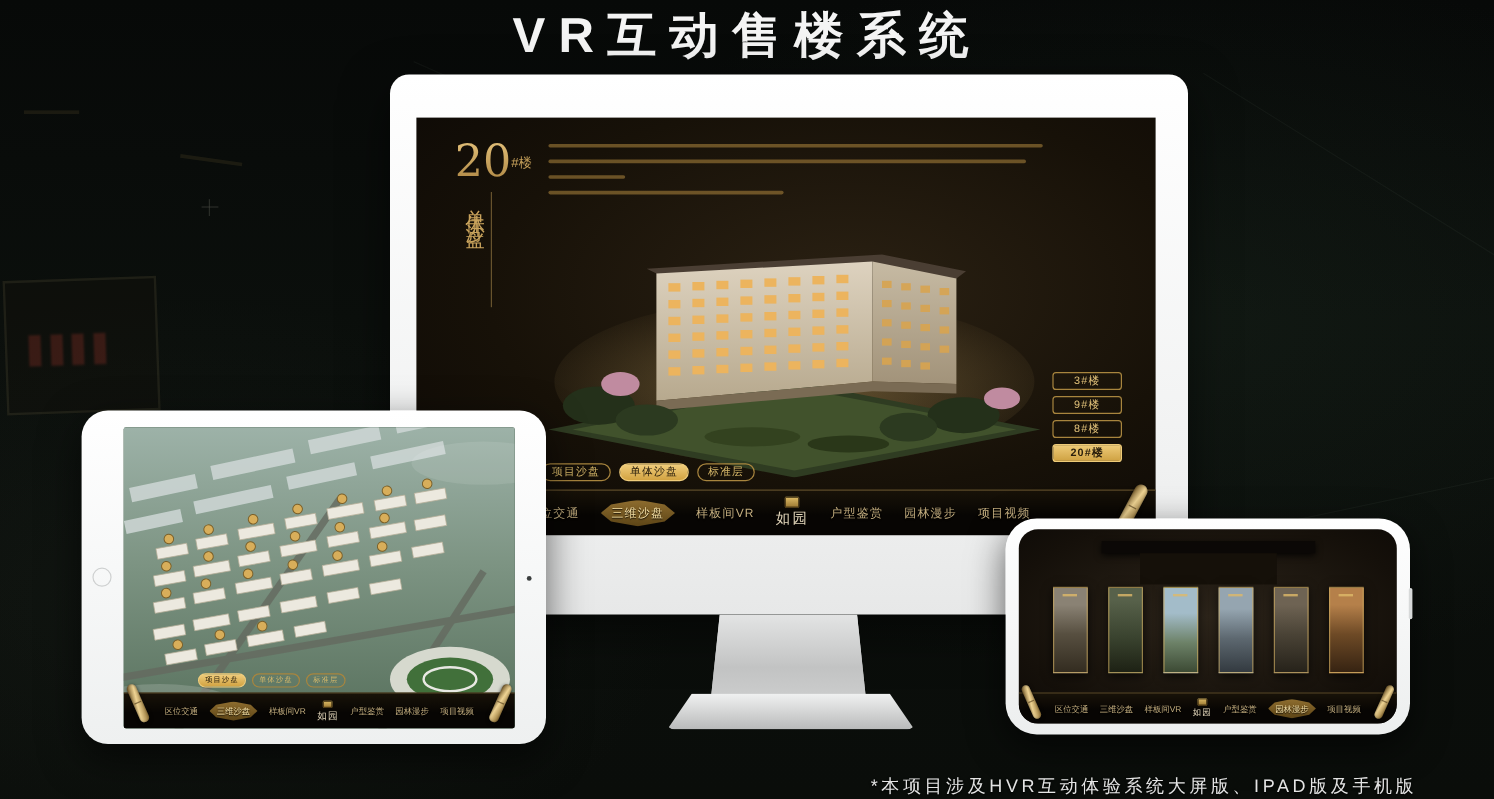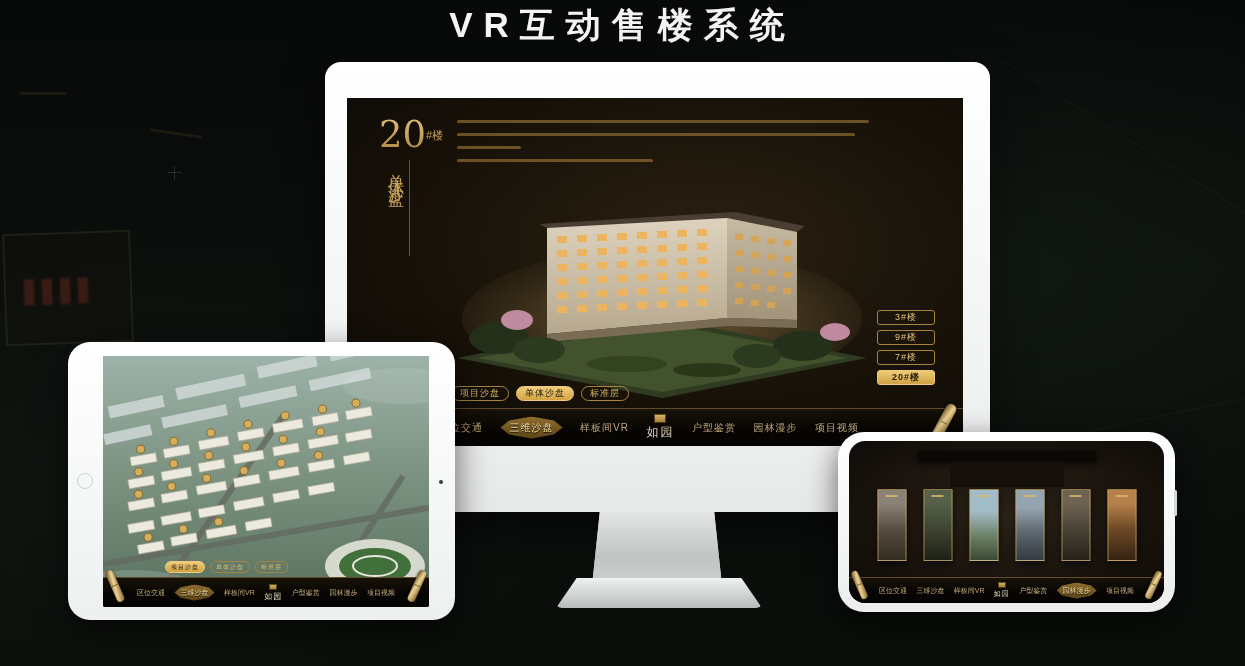--- a/index.html
+++ b/index.html
@@ -18,21 +18,21 @@
   .bg-plaque .seal { position:absolute; left:18px; top:44px; width:70px; height:26px;
      background:repeating-linear-gradient(90deg, rgba(190,60,50,.25) 0 10px, transparent 10px 18px); filter:blur(1px); }
   .bg-star { position:absolute; left:168px; top:166px; width:14px; height:14px; opacity:.25; }
   .bg-star:before,.bg-star:after{ content:""; position:absolute; background:rgba(220,220,200,.6); }
   .bg-star:before{ left:6px; top:0; width:1px; height:14px; }
   .bg-star:after{ left:0; top:6px; width:14px; height:1px; }
   .bg-dash { position:absolute; height:3px; background:rgba(200,170,90,.10); }
 
   
   .page-title { position:absolute; left:0; top:2px; width:100%; text-align:center;
-     color:#f4f4f4; font-size:35px; font-weight:bold; letter-spacing:11px; }
+     color:#f4f4f4; font-size:41px; font-weight:bold; letter-spacing:11px; }
   .footnote { position:absolute; right:64px; bottom:1px; color:#e4e4e4;
      font-size:15px; letter-spacing:3px; text-shadow:0 1px 2px #000; }
 
   
   .monitor { position:absolute; left:325px; top:62px; width:665px; height:450px;
      background:linear-gradient(180deg,#ffffff,#f1f2f2 70%,#e7e8e8);
      border-radius:16px; box-shadow:0 14px 40px rgba(0,0,0,.55); }
   .monitor-screen { position:absolute; left:22px; top:36px; width:616px; height:348px;
      background:radial-gradient(480px 260px at 58% 42%, #2b2113, #171108 62%, #0e0a06);
      overflow:hidden; }
@@ -263,21 +263,21 @@
         <ellipse cx="310" cy="188" rx="24" ry="12" fill="#2c3a20"></ellipse>
         <ellipse cx="70" cy="152" rx="16" ry="10" fill="#c08ba0"></ellipse>
         <ellipse cx="388" cy="164" rx="15" ry="9" fill="#c08ba0"></ellipse>
         <ellipse cx="180" cy="196" rx="40" ry="8" fill="#33421f"></ellipse>
         <ellipse cx="260" cy="202" rx="34" ry="7" fill="#2a3719"></ellipse>
       </svg>
 
       <div class="floor-col">
         <div class="floor-btn">3#楼</div>
         <div class="floor-btn">9#楼</div>
-        <div class="floor-btn">7#楼</div>
+        <div class="floor-btn">8#楼</div>
         <div class="floor-btn active">20#楼</div>
       </div>
 
       <div class="subtabs m-subtabs">
         <div class="subtab">项目沙盘</div>
         <div class="subtab active">单体沙盘</div>
         <div class="subtab">标准层</div>
       </div>
 
       <div class="navbar m-navbar">
@@ -442,13 +442,14 @@
         </div>
         <div class="nav-item">户型鉴赏</div>
         <div class="nav-item active">园林漫步</div>
         <div class="nav-item">项目视频</div>
         <div class="scroll p-scroll-l"></div>
         <div class="scroll p-scroll-r"></div>
       </div>
     </div>
   </div>
 
+  <div class="footnote">*本项目涉及HVR互动体验系统大屏版、IPAD版及手机版</div>
 </div>
 
 </body></html>

